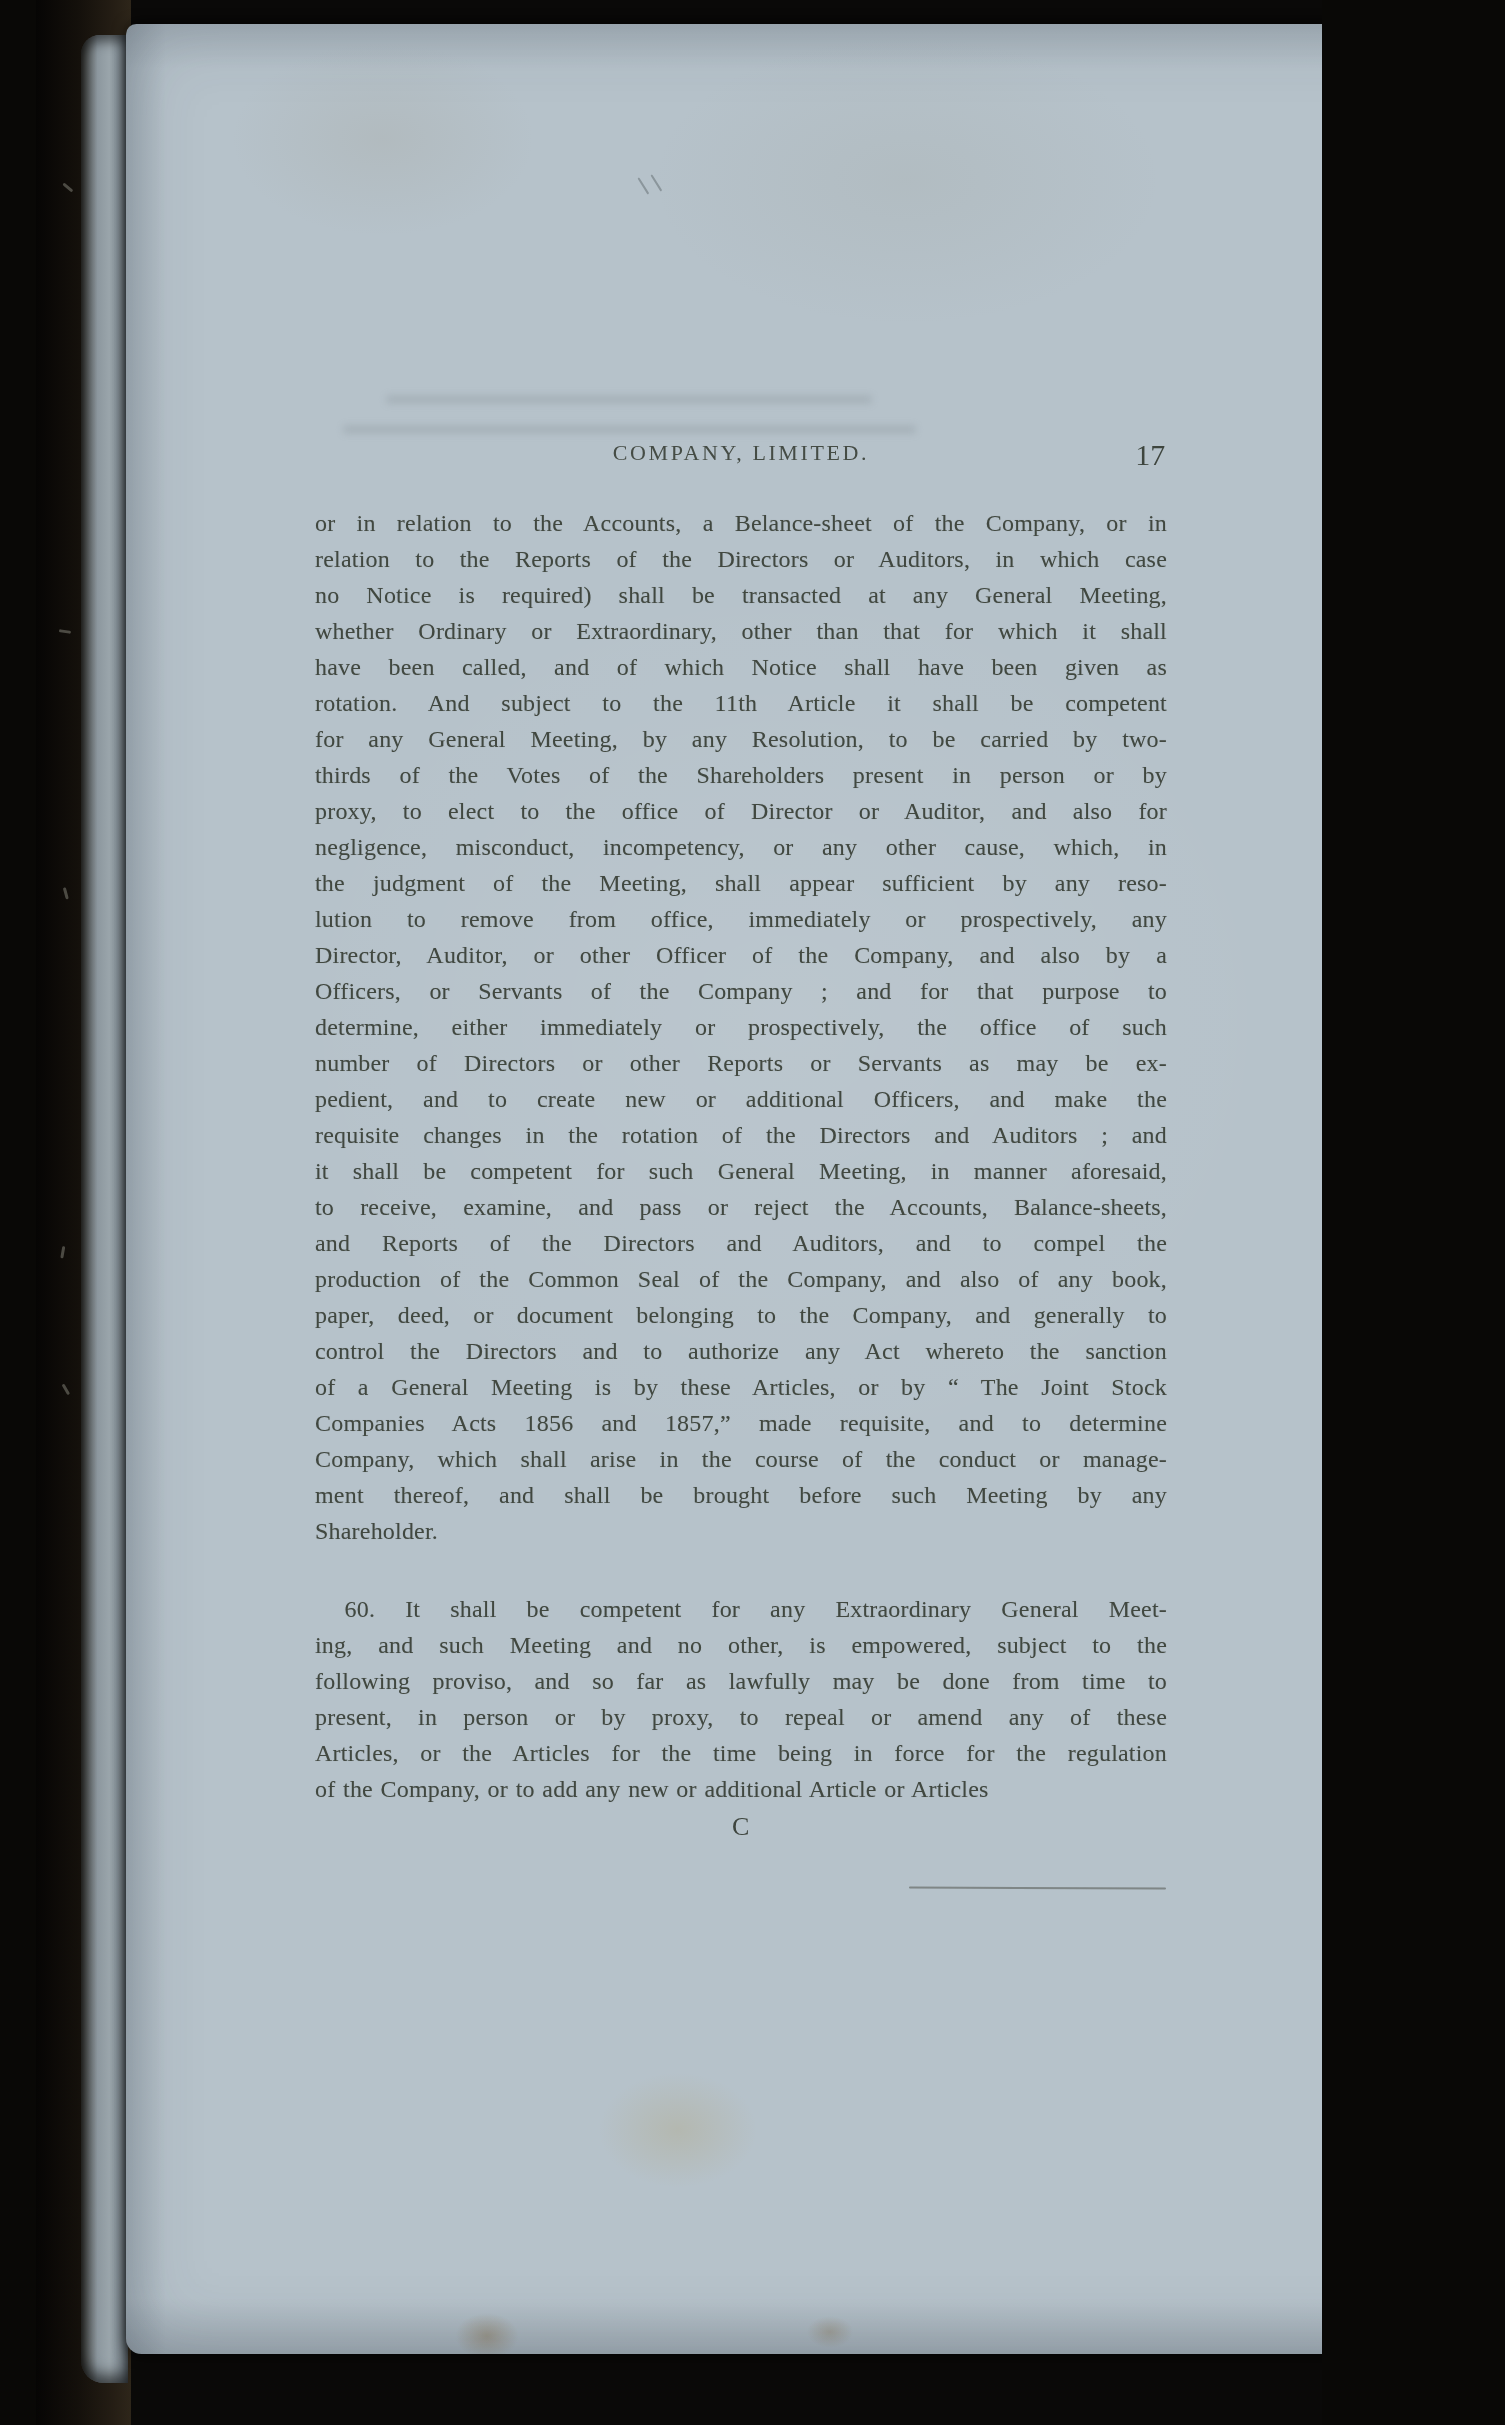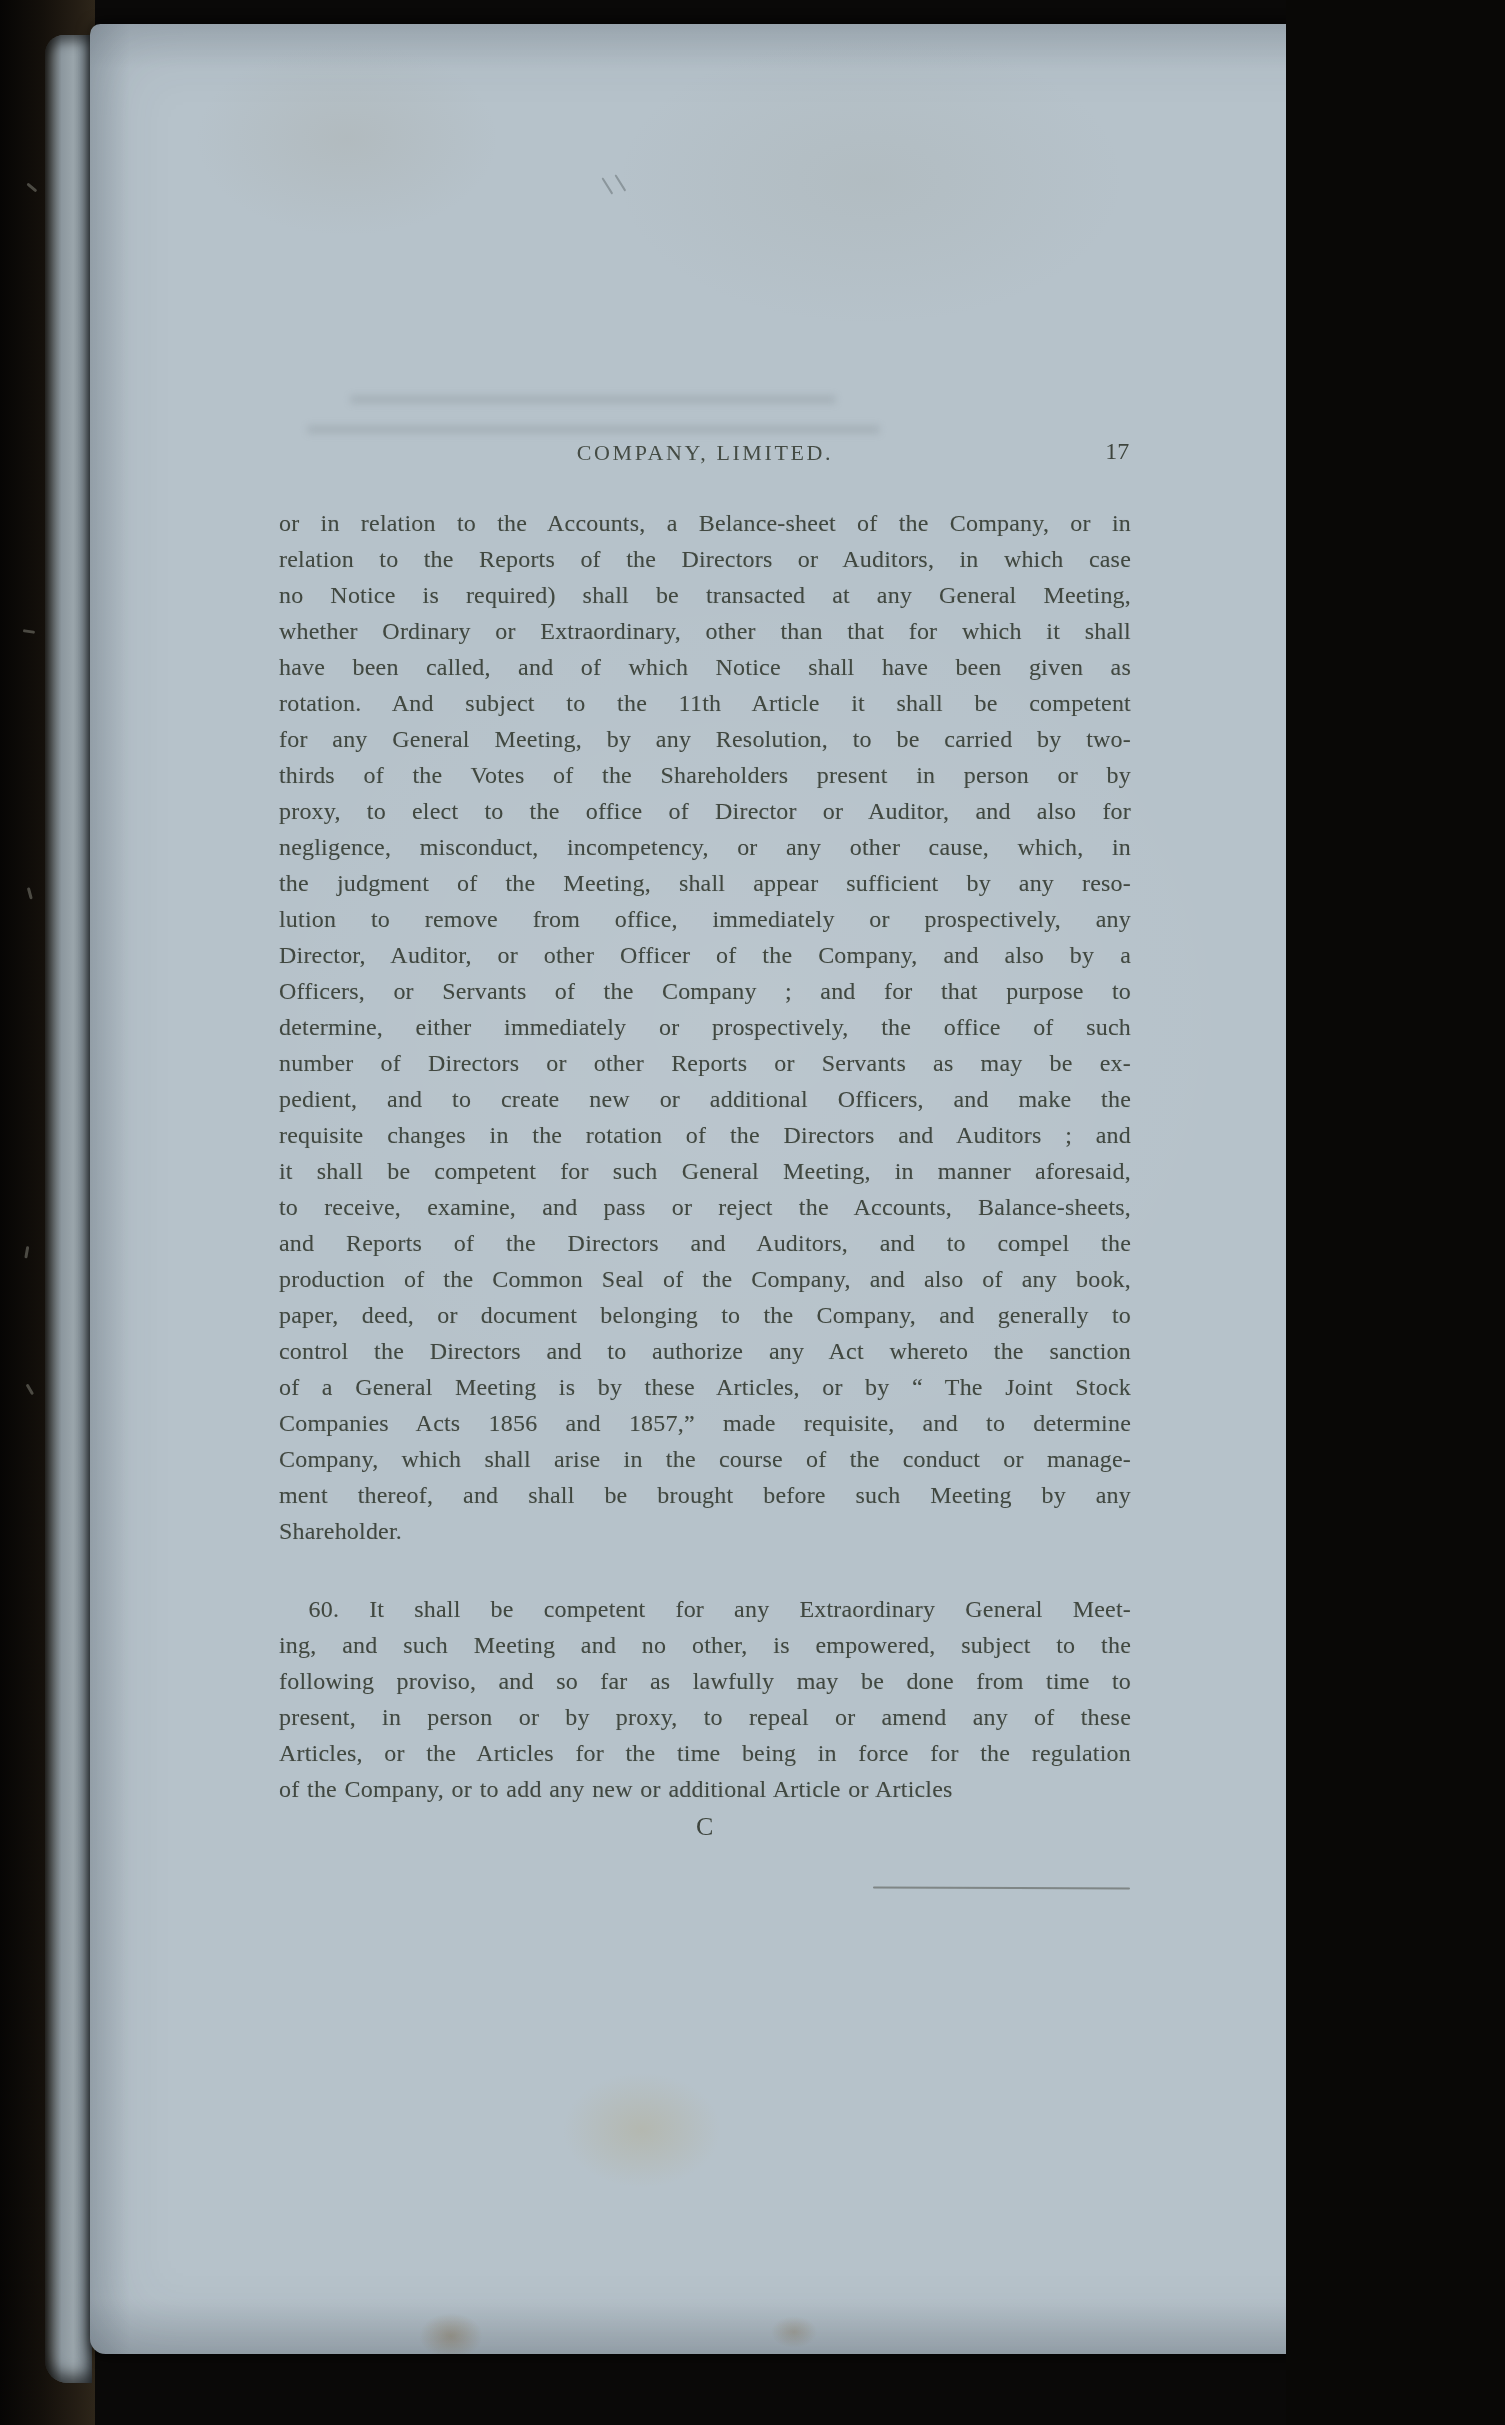--- a/index.html
+++ b/index.html
@@ -2,20 +2,21 @@
 <html style="font-size:14px"><head>
 <meta charset="utf-8">
 <style>
   html,body{margin:0;padding:0;background:#090806;}
   .scene{
     position:relative;
     width:1286px;height:2426px;
     background:#0a0908;
     overflow:hidden;
     font-family:"Liberation Serif", serif;
+    margin-left:36px;
   }
   
   .binding{
     position:absolute;left:0;top:0;width:95px;height:2426px;
     background:linear-gradient(90deg,#060504 0%,#14100b 45%,#241d14 80%,#2e261a 100%);
   }
   .binding-mark{
     position:absolute;width:12px;height:2.6px;background:rgba(150,150,140,0.45);
     border-radius:1.7px;
   }
@@ -88,21 +89,21 @@
   .content{
     position:absolute;left:189px;top:416px;width:852px;
     color:#414840;
   }
   .header-row{position:relative;height:35px;margin-bottom:29.5px;}
   .running-header{
     text-align:center;font-size:22px;letter-spacing:2.6px;
     color:#454c45;
   }
   .page-number{
-    position:absolute;right:1.7px;top:-1.7px;font-size:24px;color:#3e453e;
+    position:absolute;right:1.7px;top:-1.7px;font-size:30px;color:#3e453e;
   }
   .body-text{font-size:24px;}
   .text-line{
     height:36px;line-height:36px;
     text-align:justify;text-align-last:justify;
     letter-spacing:0.2px;word-spacing:0.06em;
     text-shadow:0 0 0.9px rgba(62,70,62,0.22);
   }
   .text-line.final-line{text-align-last:left;}
   .para-article-60{margin-top:42px;}

